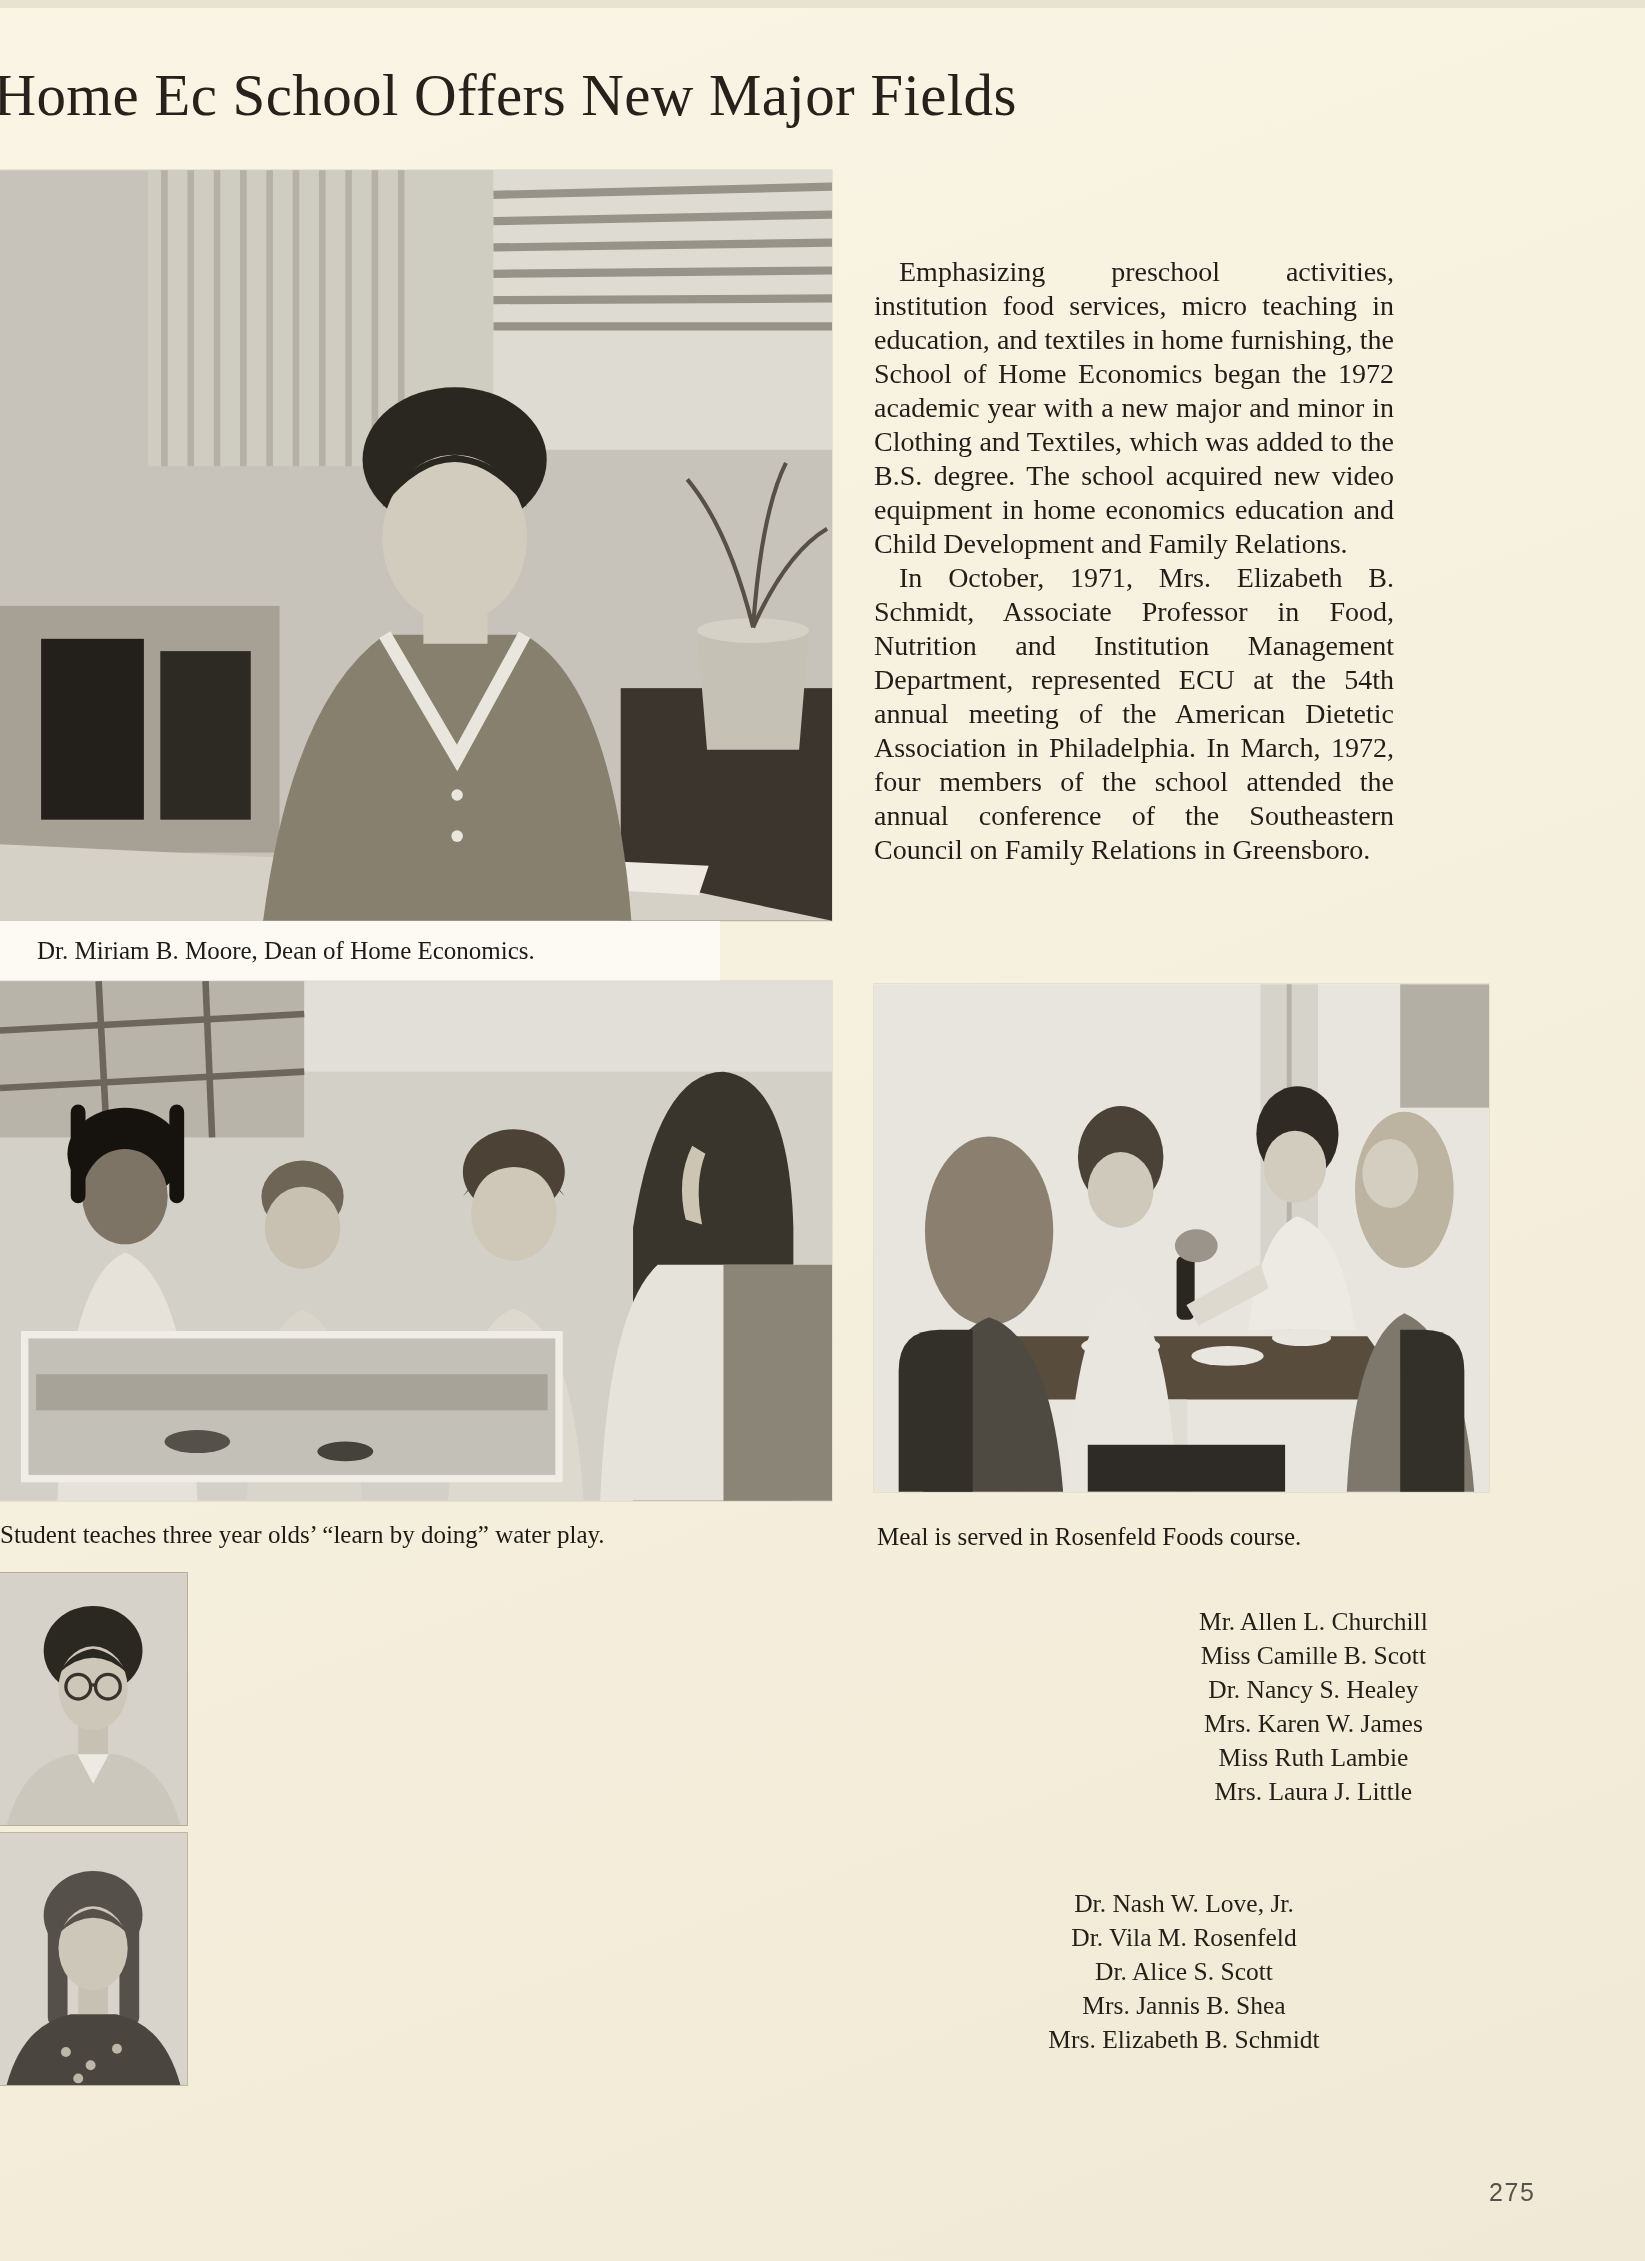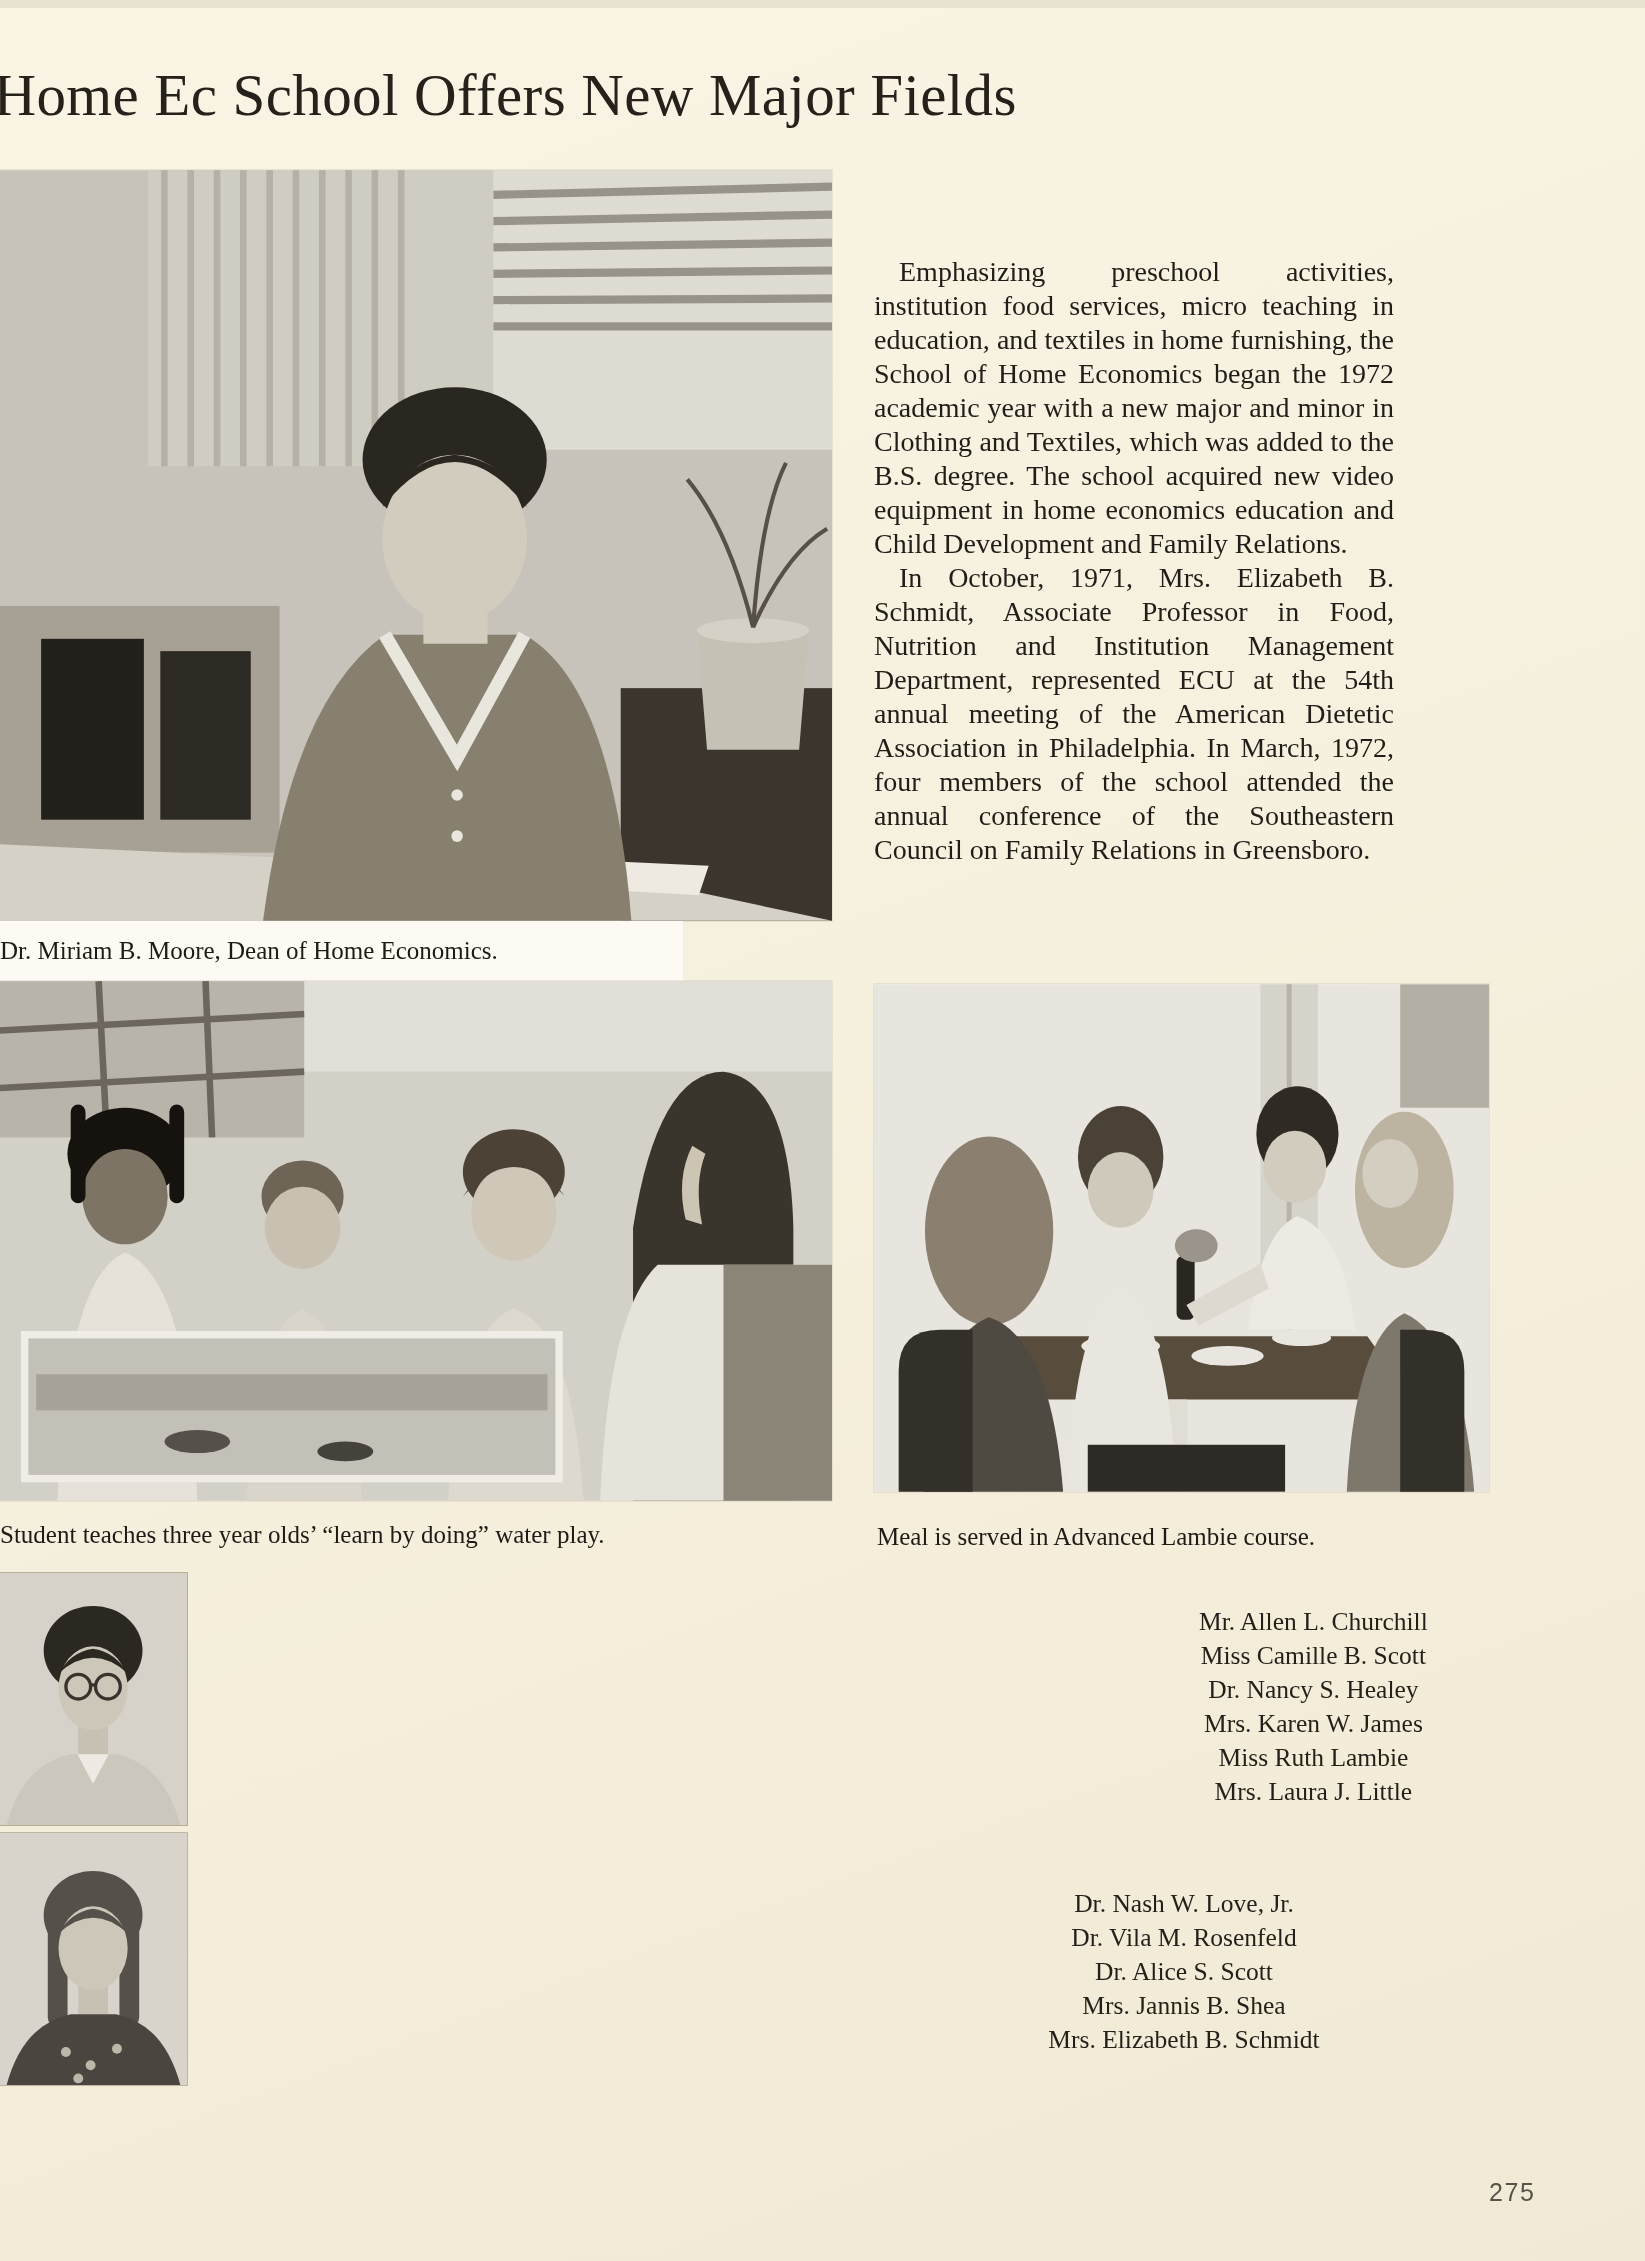--- a/index.html
+++ b/index.html
@@ -7,21 +7,21 @@
   .page{position:relative;width:1645px;height:2261px;margin:8px auto;overflow:hidden;
         background:linear-gradient(160deg,#f9f4e4 0%,#f6f0de 45%,#f0e9d5 100%);color:#221e19;}
   .page-title{position:absolute;left:-6.6px;top:53px;margin:0;font-weight:400;
         font-size:59px;letter-spacing:0.4px;white-space:nowrap;color:#26221b;
         font-family:"Liberation Serif", serif;}
   figure{margin:0;padding:0;position:absolute;}
   figure svg{display:block;}
   .photo{box-shadow:0 0 0 0.8px rgba(90,80,60,.12);}
   .caption{position:absolute;font-size:25px;line-height:30px;color:#1e1a15;white-space:nowrap;}
   .caption-strip{position:absolute;left:0;top:913px;width:683px;height:60px;
-        background:#fcfaf2;display:flex;align-items:center;}
+        background:#fcfaf2;display:flex;align-items:center;padding-left:37px;}
   .caption-strip .caption{position:static;}
   .article{position:absolute;left:874px;top:247px;width:520px;
         font-size:28px;line-height:34px;text-align:justify;color:#211d18;}
   .article p{margin:0;text-indent:25px;}
   .portrait-row{position:absolute;left:0;display:flex;gap:8.2px;}
   .row1{top:1565px;}
   .row2{top:1825px;}
   .portrait{width:187px;height:252px;flex:0 0 auto;box-shadow:0 0 0 0.8px rgba(90,80,60,.10);}
   .names{position:absolute;list-style:none;margin:0;padding:0;
         font-size:25.5px;line-height:34px;color:#241f19;text-align:center;}
@@ -157,21 +157,21 @@
       <path d="M470 340 L380 390 L395 415 L480 370 Z" fill="#ded9cf"></path>
       <ellipse cx="645" cy="250" rx="60" ry="95" fill="#bcb3a1"></ellipse>
       <ellipse cx="628" cy="230" rx="34" ry="42" fill="#d4cec1"></ellipse>
       <path d="M575 617 Q585 430 645 400 Q715 430 730 617 Z" fill="#7e786c"></path>
       <path d="M30 617 L30 470 Q30 420 80 420 L120 420 L120 617 Z" fill="#332f29"></path>
       <path d="M718 617 L718 470 Q718 420 668 420 L640 420 L640 617 Z" fill="#332f29"></path>
       <rect x="260" y="560" width="240" height="57" fill="#2e2a25"></rect>
     </svg>
   </figure>
 
-  <div class="caption" style="left:877px;top:1514px;">Meal is served in Advanced Lambie course.</div>
+  <div class="caption" style="left:877px;top:1514px;">Meal is served in Rosenfeld Foods course.</div>
 
   <div class="portrait-row row1">
     <figure class="portrait">
       <svg viewBox="0 0 227 306" width="187" height="252">
         <rect width="227" height="306" fill="#d8d4cb"></rect>
         <ellipse cx="113" cy="92" rx="52" ry="34" fill="#3d3831"></ellipse>
         <rect x="95" y="168" width="36" height="52" fill="#c2bcae"></rect>
         <ellipse cx="113" cy="134" rx="48" ry="58" fill="#c9c3b5"></ellipse>
         <path d="M65 116 Q113 78 161 116 L161 98 Q113 72 65 98 Z" fill="#c9c3b5"></path>
         <g stroke="#37332c" stroke-width="4" fill="none">

